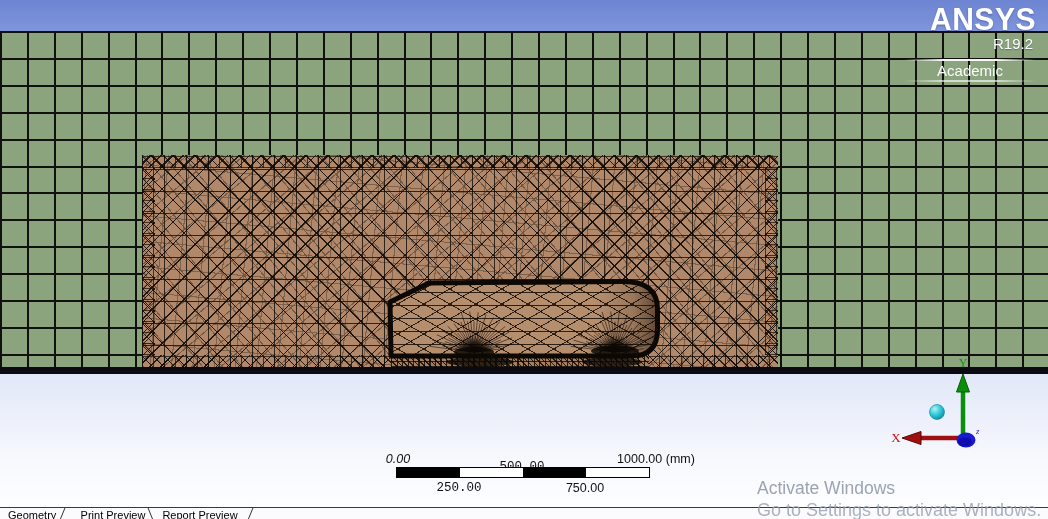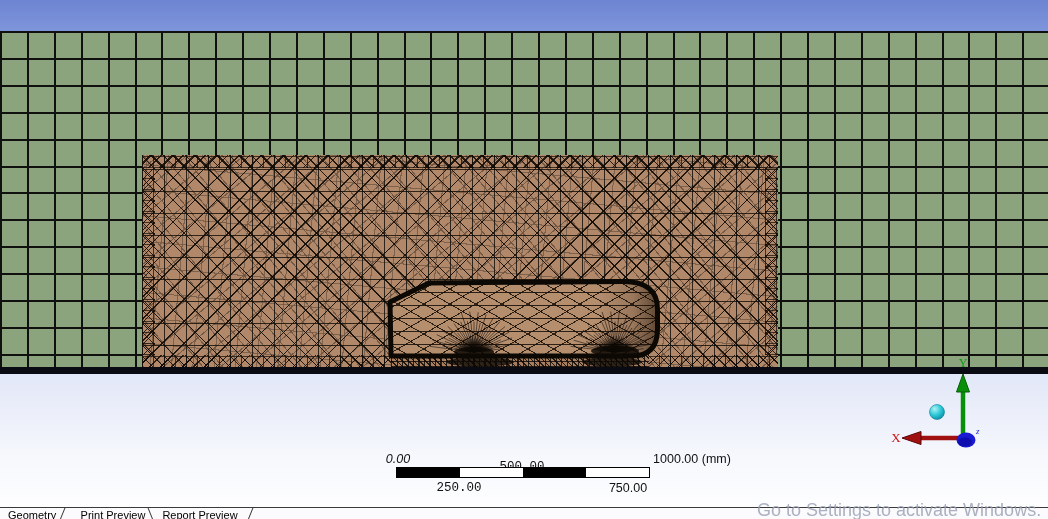--- a/index.html
+++ b/index.html
@@ -304,33 +304,42 @@
       <ellipse cx="474" cy="352" rx="20" ry="5" fill="rgba(12,8,4,.85)"></ellipse>
       <ellipse cx="615" cy="351" rx="24" ry="5.5" fill="rgba(12,8,4,.85)"></ellipse>
       <ellipse cx="480" cy="362" rx="34" ry="4.5" fill="rgba(12,8,4,.78)"></ellipse>
       <ellipse cx="612" cy="362" rx="30" ry="4.5" fill="rgba(12,8,4,.78)"></ellipse>
     </g>
     <path d="M391 356 L390 302 L429 283 L622 281.5 C646 281 657.5 291 657.5 309 L657.5 329 C657.5 347 649 356 632 356 Z" fill="none" stroke="#0c0905" stroke-width="5" stroke-linejoin="round"></path>
   </svg>
 
   <div class="ground-line"></div>
 
+  <div class="logo">
+    <div class="brand">ANSYS</div>
+    <div class="version">R19.2</div>
+    <div class="academic-box">
+      <div class="sep"></div>
+      <div class="edition">Academic</div>
+      <div class="sep dim"></div>
+    </div>
+  </div>
 
   <div class="ruler">
     <span class="lbl" style="left:2px;top:0;font-style:italic;">0.00</span>
     <span class="lbl" style="left:126px;top:8px;font-family:Liberation Mono, monospace;">500.00</span>
-    <span class="lbl" style="left:260px;top:0;margin-left:36px;">1000.00 (mm)</span>
+    <span class="lbl" style="left:260px;top:0;">1000.00 (mm)</span>
     <div class="bar">
       <div class="seg k"></div>
       <div class="seg w"></div>
       <div class="seg k"></div>
       <div class="seg w"></div>
     </div>
     <span class="lbl" style="left:63px;top:29px;font-family:Liberation Mono, monospace;">250.00</span>
-    <span class="lbl" style="left:189px;top:29px;margin-left:43px;">750.00</span>
+    <span class="lbl" style="left:189px;top:29px;">750.00</span>
   </div>
 
   <svg class="triad" width="165" height="115">
     <defs>
       <radialGradient id="ballGrad" cx="35%" cy="30%" r="75%">
         <stop offset="0" stop-color="#aef2f4"></stop>
         <stop offset="0.55" stop-color="#2cc8d8"></stop>
         <stop offset="1" stop-color="#0c8ea6"></stop>
       </radialGradient>
     </defs>
@@ -339,20 +348,21 @@
     <text x="78" y="17" text-anchor="middle" font-size="12" fill="#0a9a0a" font-family="Liberation Serif, serif">Y</text>
     <line x1="78" y1="88" x2="34" y2="88" stroke="#a01010" stroke-width="4.5"></line>
     <polygon points="17,88 36,81.5 36,94.5" fill="#a01010" stroke="#5d0606" stroke-width="1"></polygon>
     <text x="11" y="92" text-anchor="middle" font-size="13" fill="#cc1515" font-family="Liberation Serif, serif">X</text>
     <ellipse cx="81" cy="90" rx="9.5" ry="7.5" fill="#1a1ad2"></ellipse>
     <ellipse cx="80" cy="92" rx="7" ry="4.5" fill="#0d0da8" opacity=".85"></ellipse>
     <text x="91" y="84" font-size="9" font-style="italic" fill="#2828d8" font-family="Liberation Serif, serif">z</text>
     <circle cx="52" cy="62" r="7.5" fill="url(#ballGrad)" stroke="#0a7d93" stroke-width=".6"></circle>
   </svg>
 
+  <div class="watermark wm1">Activate Windows</div>
   <div class="watermark wm2">Go to Settings to activate Windows.</div>
 
   <div class="tabbar">
     <span class="tab-label tl-geometry">Geometry</span>
     <div class="tab-edge e1"></div>
     <span class="tab-label tl-print">Print Preview</span>
     <div class="tab-edge e2"></div>
     <span class="tab-label tl-report">Report Preview</span>
     <div class="tab-edge e3"></div>
   </div>

